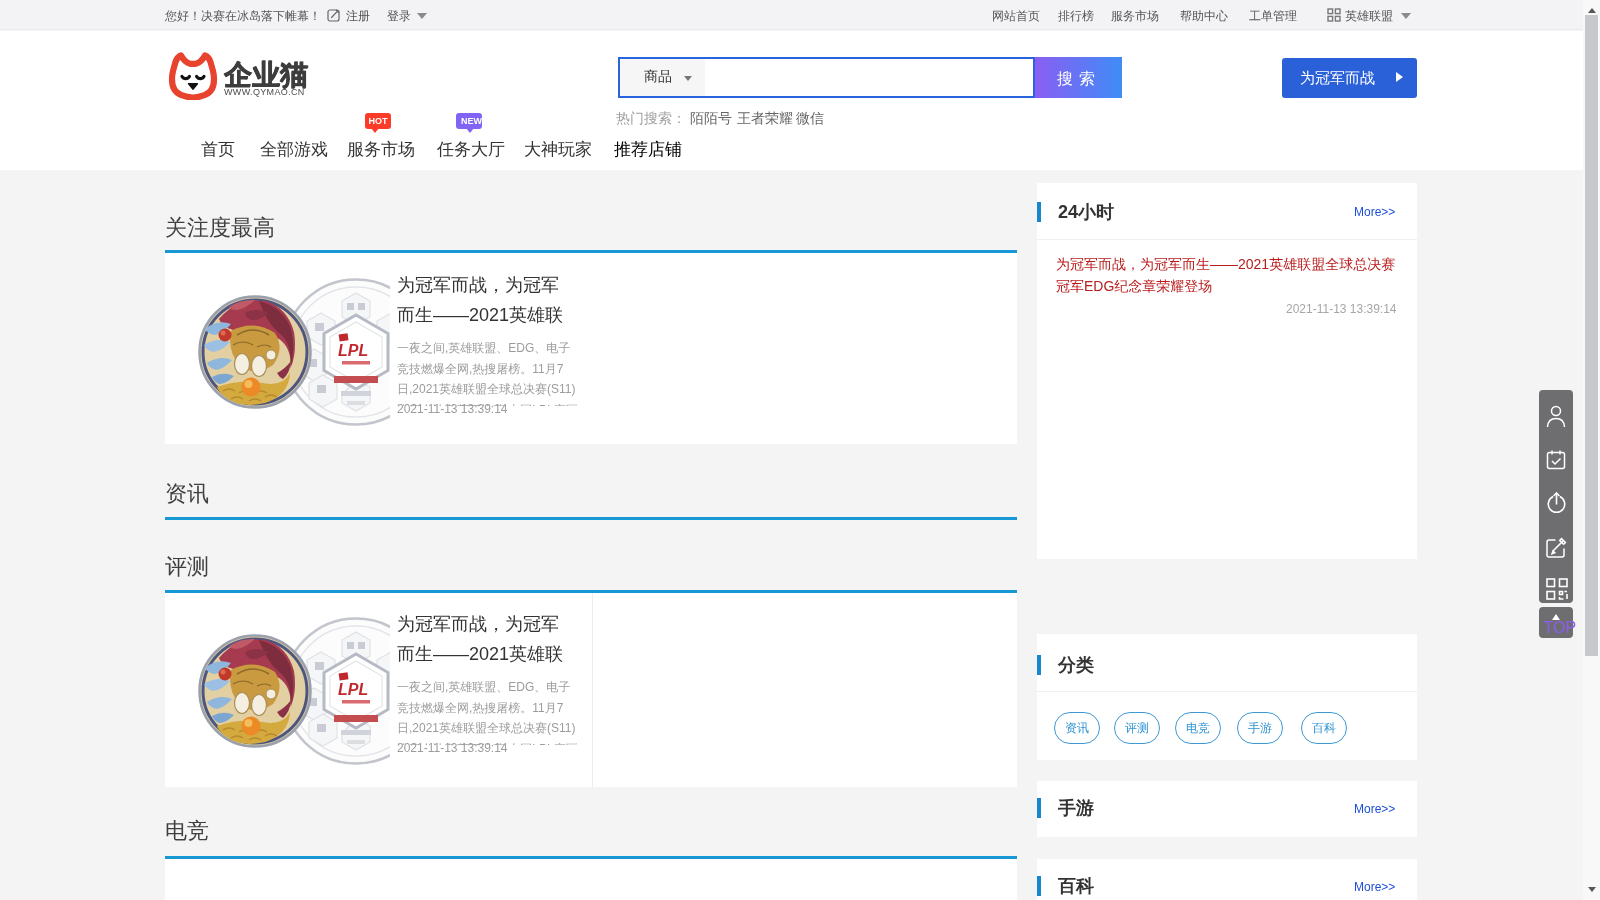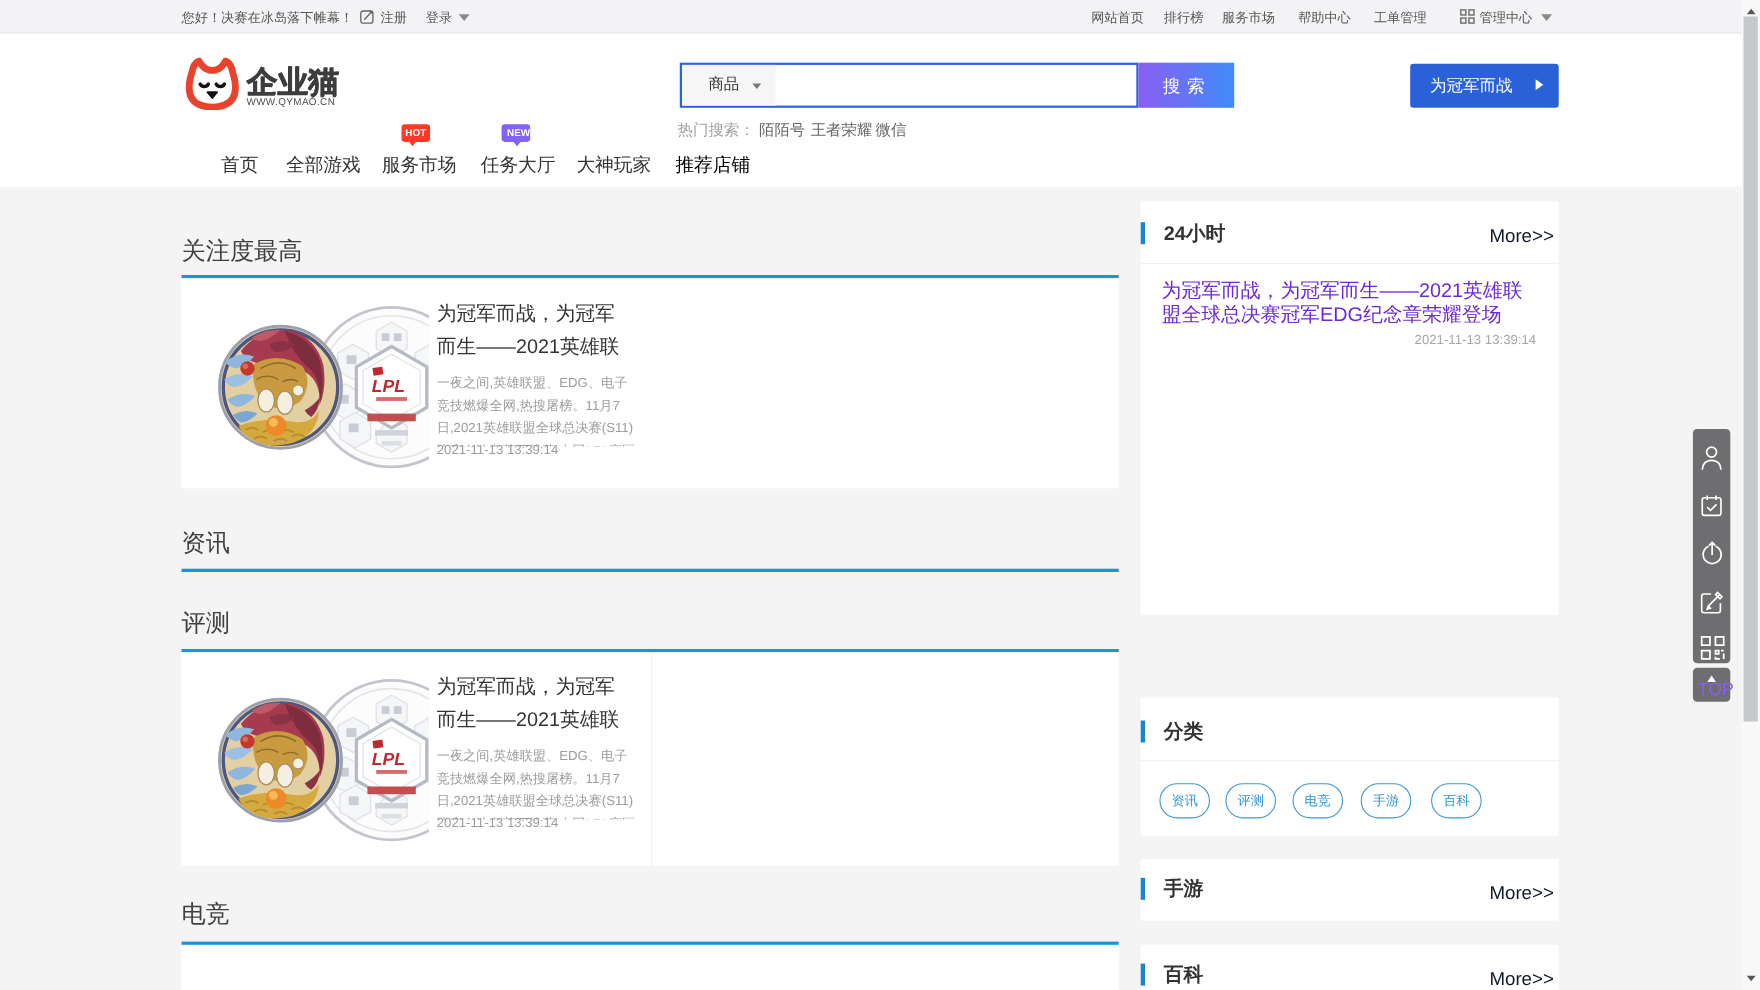--- a/index.html
+++ b/index.html
@@ -9,21 +9,21 @@
 .abs{position:absolute}
 .h{position:absolute;left:165px;font-size:22px;color:#3f3f3f;line-height:26px}
 .uline{position:absolute;left:165px;width:852px;height:3px;background:#1897d5}
 .card{position:absolute;left:165px;width:852px;background:#fff}
 .ttl{position:absolute;font-size:18px;color:#333;line-height:30px}
 .desc{position:absolute;font-size:12px;color:#9c9c9c;line-height:20.5px;width:181px;overflow:hidden}
 .date{position:absolute;font-size:12px;color:#9c9c9c}
 .sbox{position:absolute;background:#fff}
 .smark{position:absolute;width:4px;height:20px;background:#1786cd}
 .stitle{position:absolute;font-size:18px;font-weight:bold;color:#333}
-.more{position:absolute;font-size:17px;color:#0f172a}
+.more{position:absolute;font-size:12px;color:#1d4ed8}
 .pill{position:absolute;height:32px;line-height:30px;border:1px solid #3e98d4;border-radius:16px;color:#2e93d3;font-size:12px;text-align:center}
 .tlink{font-size:12px;color:#555}
 </style>
 </head>
 <body>
 
 <div class="abs" style="left:0;top:0;width:1600px;height:30px;background:#f3f3f6;border-bottom:1px solid #ebebee"></div>
 <div class="abs tlink" style="left:165px;top:8px">您好！决赛在冰岛落下帷幕！</div>
 <svg class="abs" style="left:327px;top:8px" width="14" height="14" viewBox="0 0 14 14" fill="none" stroke="#666" stroke-width="1.2">
     <rect x="1" y="2" width="11" height="11" rx="2"></rect>
@@ -37,21 +37,21 @@
 <div class="abs tlink" style="left:1058px;top:8px">排行榜</div>
 <div class="abs tlink" style="left:1111px;top:8px">服务市场</div>
 <div class="abs tlink" style="left:1180px;top:8px">帮助中心</div>
 <div class="abs tlink" style="left:1249px;top:8px">工单管理</div>
 <svg class="abs" style="left:1327px;top:8px" width="14" height="14" viewBox="0 0 14 14" fill="none" stroke="#777" stroke-width="1.4">
     <rect x="1" y="1" width="4.6" height="4.6"></rect>
     <rect x="8.4" y="1" width="4.6" height="4.6"></rect>
     <rect x="1" y="8.4" width="4.6" height="4.6"></rect>
     <rect x="8.4" y="8.4" width="4.6" height="4.6"></rect>
   </svg>
-<div class="abs tlink" style="left:1345px;top:8px">管理中心</div>
+<div class="abs tlink" style="left:1345px;top:8px">英雄联盟</div>
 <div class="abs" style="left:1401px;top:13px;width:0;height:0;border:5px solid transparent;border-top:6px solid #8a8a8a"></div>
 
 <div class="abs" style="left:0;top:31px;width:1600px;height:139px;background:#fff"></div>
 
 <svg class="abs" style="left:168px;top:52px" width="52" height="48" viewBox="0 0 52 48">
 <path d="M13,3.5 Q9,5 7.5,10 L5,19 Q4,23 4,27.5 Q4,39.5 13.5,43.2 Q19.5,45.5 25,45.5 Q30.5,45.5 36.5,43.2 Q46,39.5 46,27.5 Q46,23 45,19 L42.5,10 Q41,5 37,3.5 Q33.5,10 28.5,11.5 Q25,12.4 21.5,11.5 Q16.5,10 13,3.5 Z" fill="#fff" stroke="#e8432e" stroke-width="6.2" stroke-linejoin="round"></path>
 <path d="M14,24.5 a4.4,4.8 0 0 0 7.4,0" fill="none" stroke="#111" stroke-width="3.2" stroke-linecap="round"></path>
 <path d="M28.6,24.5 a4.4,4.8 0 0 0 7.4,0" fill="none" stroke="#111" stroke-width="3.2" stroke-linecap="round"></path>
 <path d="M20.7,31.8 L29.3,31.8 L25,37 Z" fill="#111" stroke="#111" stroke-width="1.8" stroke-linejoin="round"></path>
 </svg>
@@ -171,21 +171,21 @@
 </div>
 <div class="ttl" style="left:397px;top:609px">为冠军而战，为冠军<br>而生——2021英雄联</div>
 <div class="desc" style="left:397px;top:677px;height:68px">一夜之间,英雄联盟、EDG、电子竞技燃爆全网,热搜屠榜。11月7日,2021英雄联盟全球总决赛(S11)决赛在冰岛落下帷幕,中国LPL赛区</div>
 <div class="date" style="left:397px;top:741px">2021-11-13 13:39:14</div>
 
 <div class="sbox" style="left:1037px;top:183px;width:380px;height:376px"></div>
 <div class="smark" style="left:1037px;top:202px"></div>
 <div class="stitle" style="left:1058px;top:200px">24小时</div>
 <div class="more" style="left:1354px;top:205px">More&gt;&gt;</div>
 <div class="abs" style="left:1037px;top:239px;width:380px;height:1px;background:#f0f0f0"></div>
-<div class="abs" style="left:1056px;top:254px;width:345px;font-size:18px;color:#6d28d9;line-height:21.5px">为冠军而战，为冠军而生——2021英雄联盟全球总决赛冠军EDG纪念章荣耀登场</div>
+<div class="abs" style="left:1056px;top:254px;width:345px;font-size:14px;color:#b91c1c;line-height:21.5px">为冠军而战，为冠军而生——2021英雄联盟全球总决赛冠军EDG纪念章荣耀登场</div>
 <div class="abs" style="left:1286px;top:302px;font-size:12px;color:#a6a6a6">2021-11-13 13:39:14</div>
 
 <div class="sbox" style="left:1037px;top:634px;width:380px;height:126px"></div>
 <div class="smark" style="left:1037px;top:655px"></div>
 <div class="stitle" style="left:1058px;top:653px">分类</div>
 <div class="abs" style="left:1037px;top:691px;width:380px;height:1px;background:#f0f0f0"></div>
 <div class="pill" style="left:1054px;top:712px;width:46px">资讯</div>
 <div class="pill" style="left:1114px;top:712px;width:46px">评测</div>
 <div class="pill" style="left:1175px;top:712px;width:46px">电竞</div>
 <div class="pill" style="left:1237px;top:712px;width:46px">手游</div>

